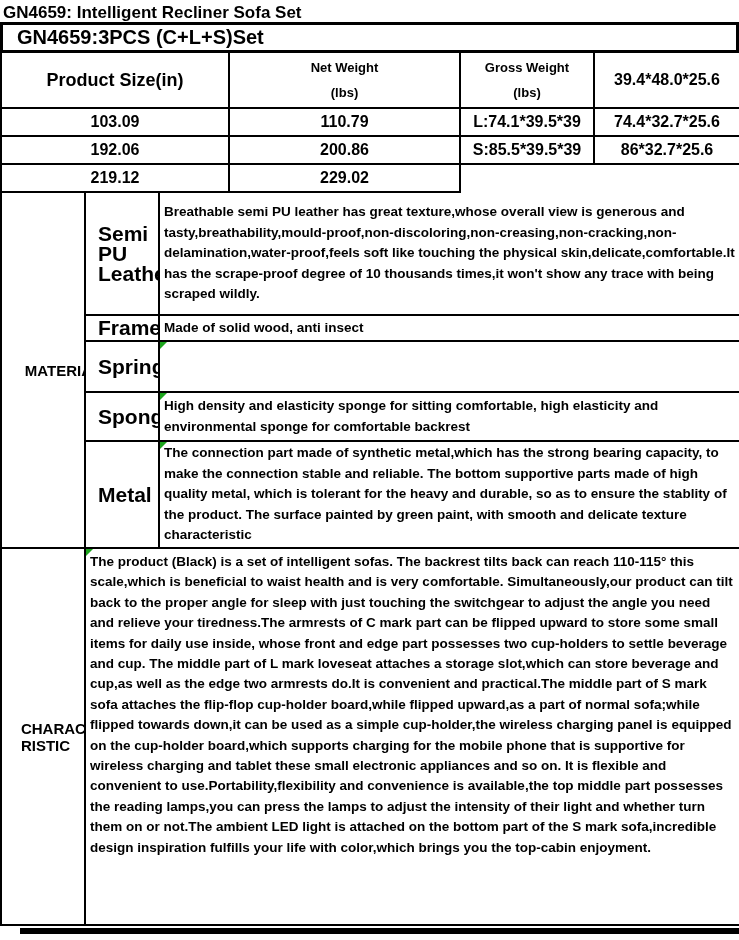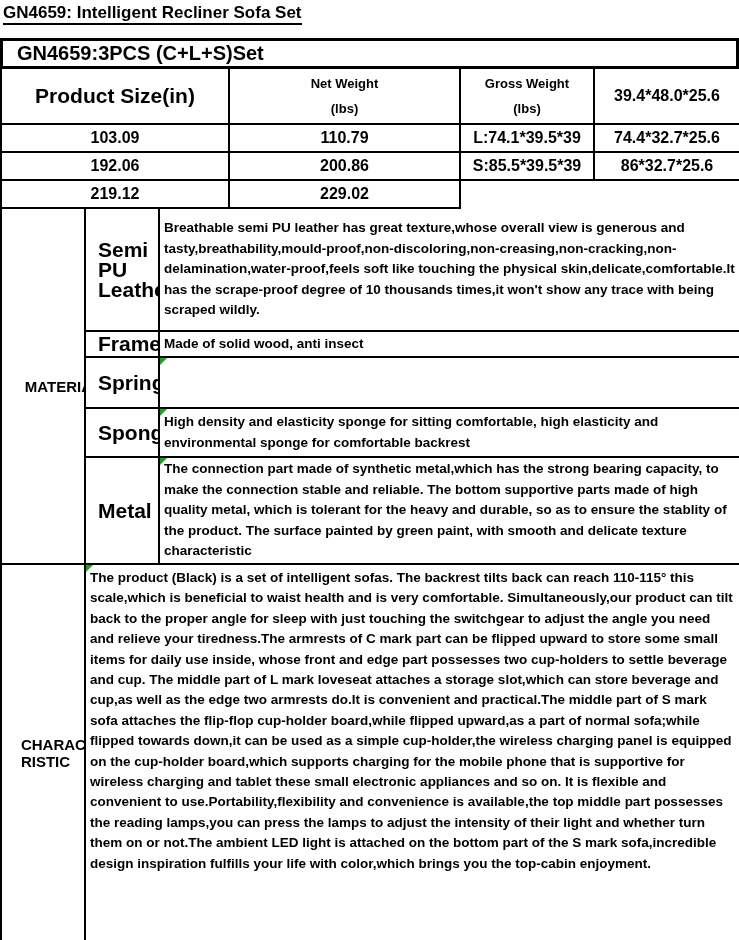--- a/index.html
+++ b/index.html
@@ -1,37 +1,37 @@
 <!DOCTYPE html>
 <html><head>
 <meta charset="utf-8">
 <style>
   * { margin:0; padding:0; box-sizing:border-box; }
   body { background:#fff; }
   .sheet {
     width:739px; height:940px; margin:0 auto; background:#fff; color:#000;
     font-family:"Liberation Sans", sans-serif; font-weight:700; overflow:hidden; position:relative;
   }
-  .title-row { height:38px; padding:3px 0 0 3px; font-size:17px; }
+  .title-row { height:22px; padding:3px 0 0 3px; font-size:17px; }
   .title-row span { border-bottom:2px solid #000; padding-bottom:1px; }
   .set-header {
     height:31px; border:3px solid #000; display:flex; align-items:center;
     padding-left:14px; font-size:20px;
   }
   
   .size-table {
     display:grid; grid-template-columns:228px 231px 134px 146px;
     grid-template-rows:56px 28px 28px 28px; border-left:2px solid #000;
   }
   .size-table .cell {
     border-right:2px solid #000; border-bottom:2px solid #000;
     display:flex; align-items:center; justify-content:center; text-align:center;
     white-space:pre-line; overflow:hidden;
   }
-  .hdr-big { font-size:21px; }
+  .hdr-big { font-size:18px; }
   .hdr-small { font-size:13px; line-height:25px; }
   .size-val { font-size:16px; }
   
   .material-grid {
     display:grid; grid-template-columns:84px 74px 581px;
     grid-template-rows:123px 26px 51px 49px 107px; border-left:2px solid #000;
   }
   .m-cell {
     border-right:2px solid #000; border-bottom:2px solid #000;
     display:flex; align-items:center; overflow:hidden; position:relative;

